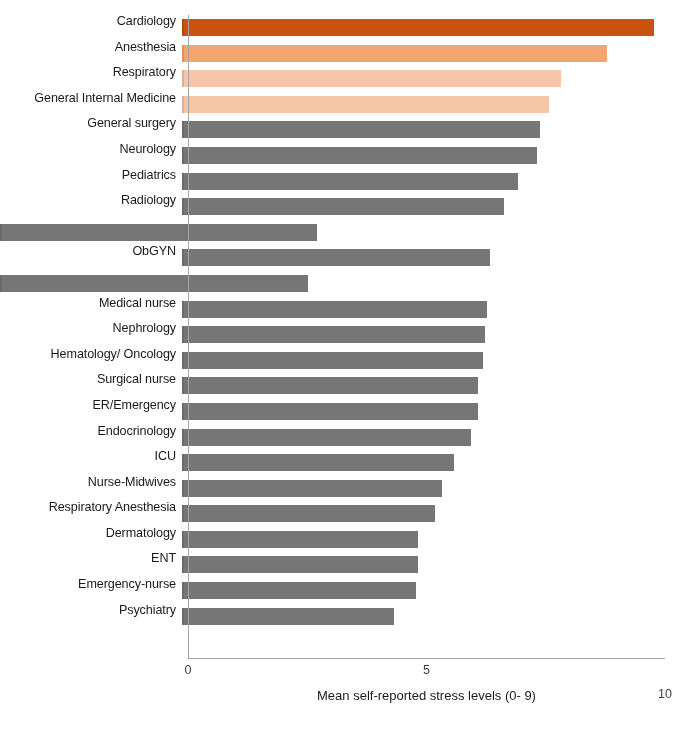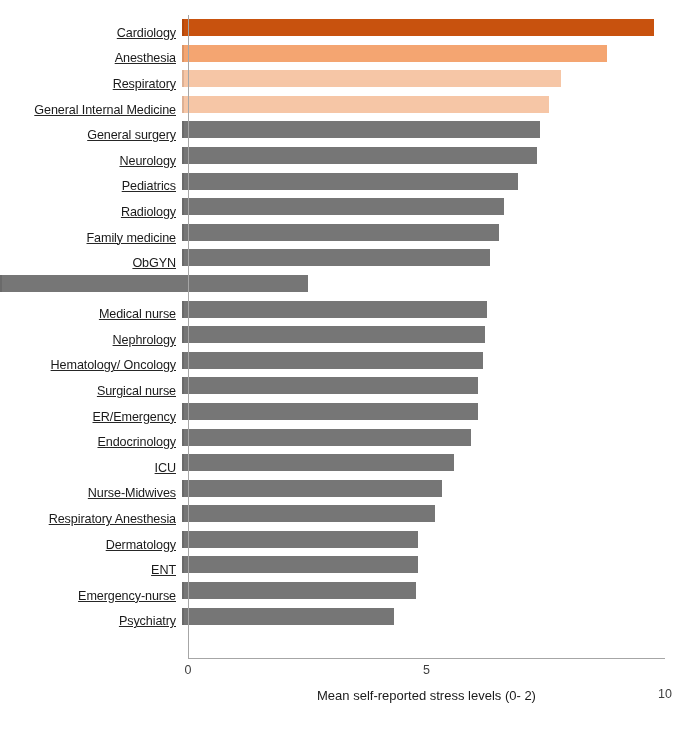--- a/index.html
+++ b/index.html
@@ -35,22 +35,21 @@
     position: absolute;
     left: 0;
     top: 15px;
     width: 693px;
   }
 
   .row {
     position: relative;
     height: 25.6px;
     display: flex;
-    align-items: flex-end;
-    text-decoration: underline;
+    align-items: flex-start;
   }
 
   .cat-label {
     width: 182px;
     flex: 0 0 182px;
     text-align: right;
     padding-right: 6px;
     box-sizing: border-box;
     font-size: 12.6px;
     line-height: 1.1;
@@ -184,21 +183,20 @@
             <div class="bar c-gray" style="width: 336.285px;"></div>
           </div>
         </div>
         <div class="row">
           <div class="cat-label">Radiology</div>
           <div class="bar-track">
             <div class="bar c-gray" style="width: 321.975px;"></div>
           </div>
         </div>
         <div class="row">
-          <div class="cat-label">Family medicine</div>
           <div class="bar-track">
             <div class="bar c-gray" style="width: 317.205px;"></div>
           </div>
         </div>
         <div class="row">
           <div class="cat-label">ObGYN</div>
           <div class="bar-track">
             <div class="bar c-gray" style="width: 307.665px;"></div>
           </div>
         </div>
@@ -289,16 +287,16 @@
 
     <div class="axis-line"></div>
     <div class="axis-baseline"></div>
 
     <div class="tick-labels" id="tick-labels">
         <div class="tick-label" style="left: 188px;">0</div>
         <div class="tick-label" style="left: 426.5px;">5</div>
         <div class="tick-label" style="left: 665px; margin-top: 24px;">10</div>
       </div>
 
-    <div class="axis-title">Mean self-reported stress levels (0- 2)</div>
+    <div class="axis-title">Mean self-reported stress levels (0- 9)</div>
   </div>
 
 </div>
 
 </body></html>

